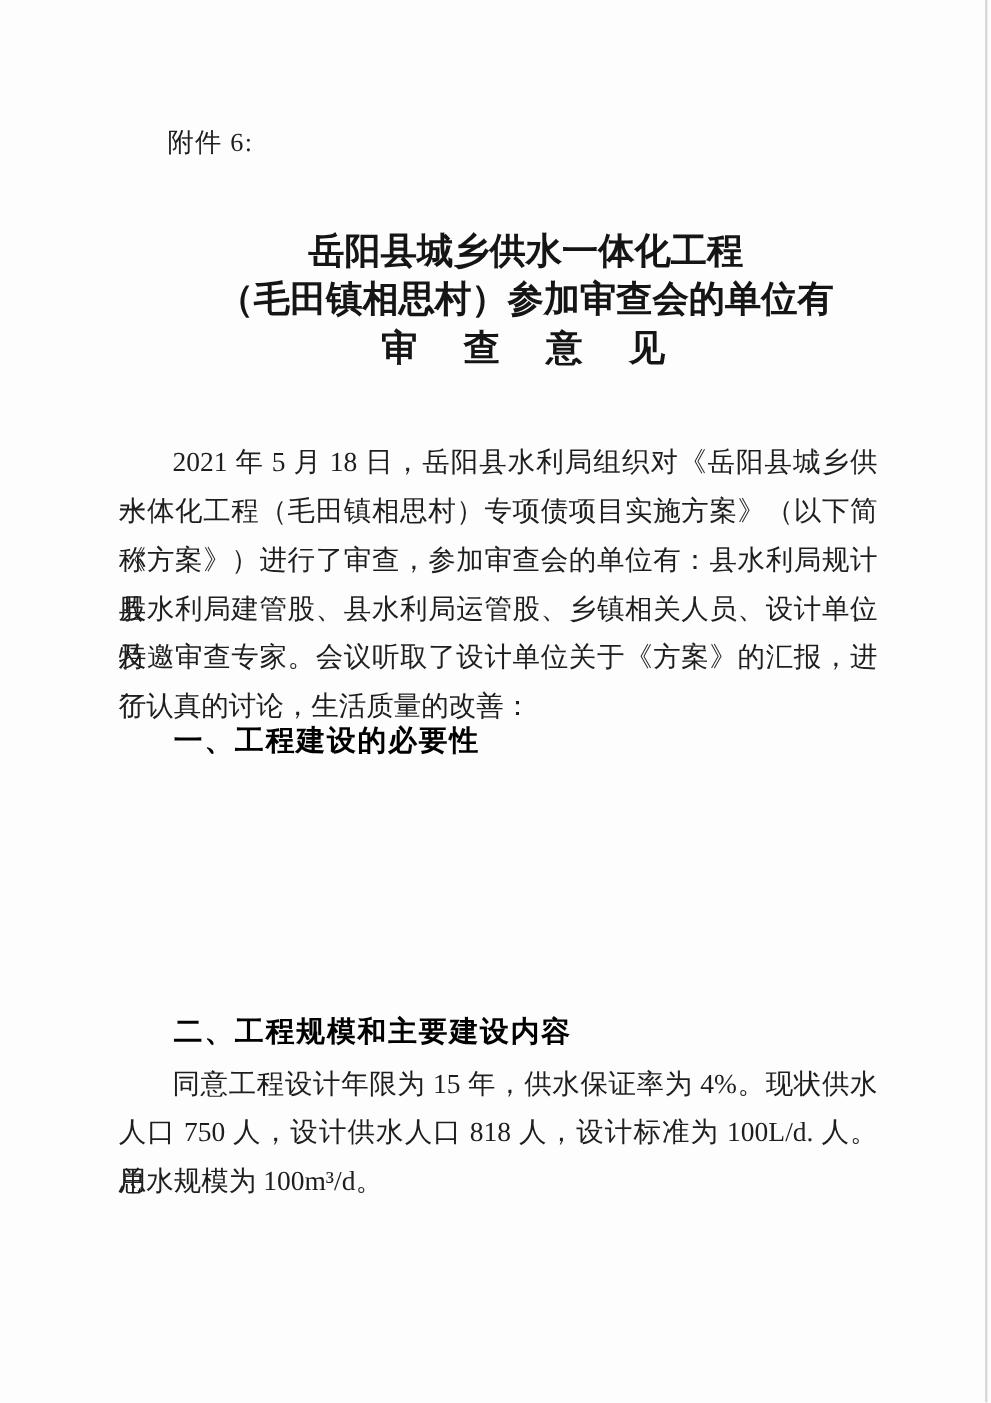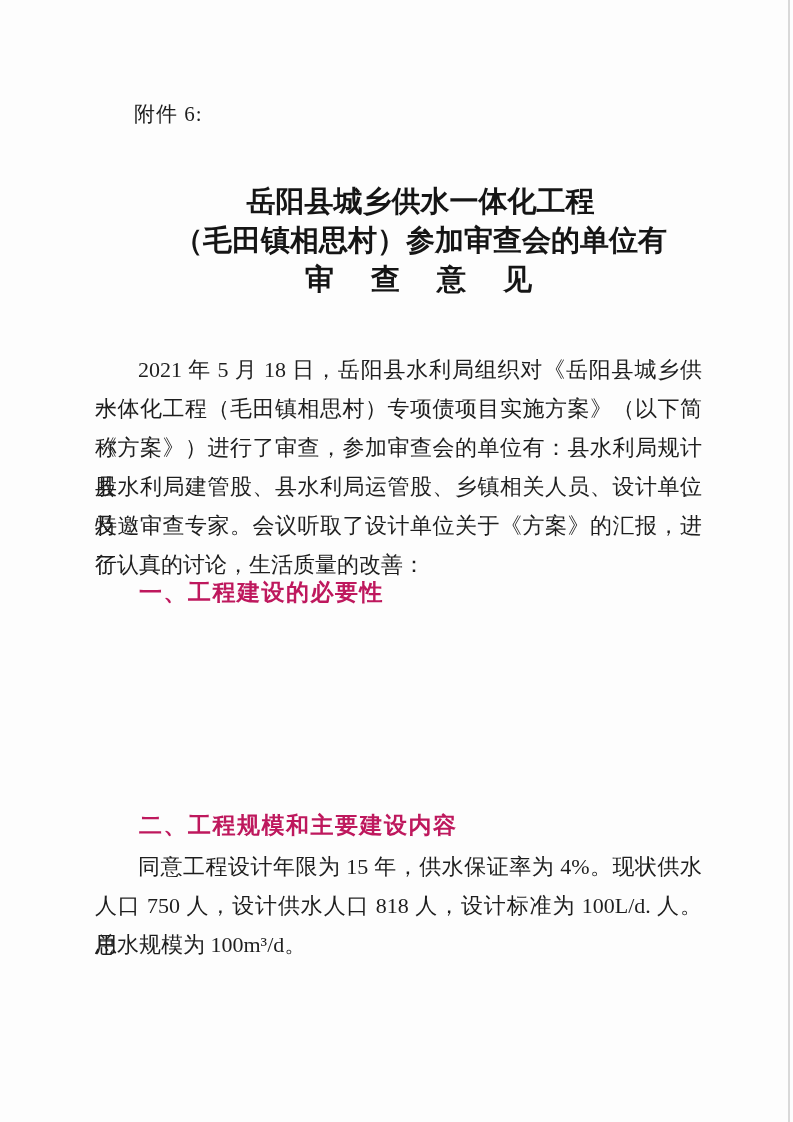--- a/index.html
+++ b/index.html
@@ -86,21 +86,21 @@
     text-indent: 43px;
   }
 
   .section-heading {
     position: absolute;
     left: 139px;
     font-family: "Liberation Sans", "DejaVu Sans", sans-serif;
     font-weight: 700;
     font-size: 23px;
     letter-spacing: 1.5px;
-    color: #be185d;
+    color: #000000;
   }
   .h1 { top: 577px; }
   .h2 { top: 810px; }
 </style>
 </head>
 <body>
 
 <div class="page">
 
   <div class="scan-edge-right"></div>

